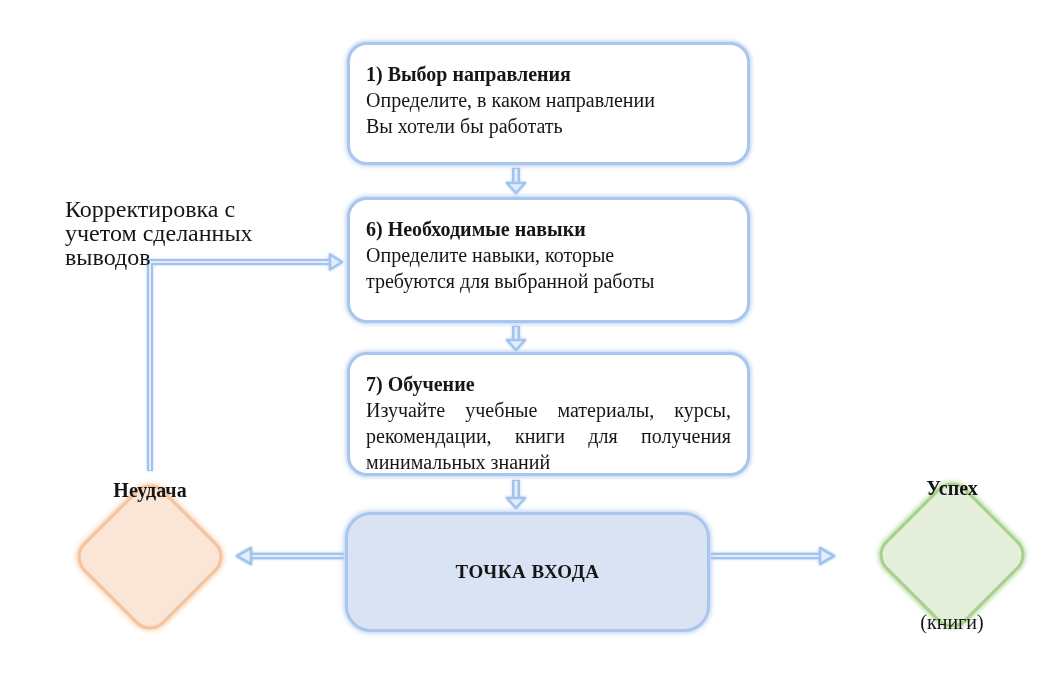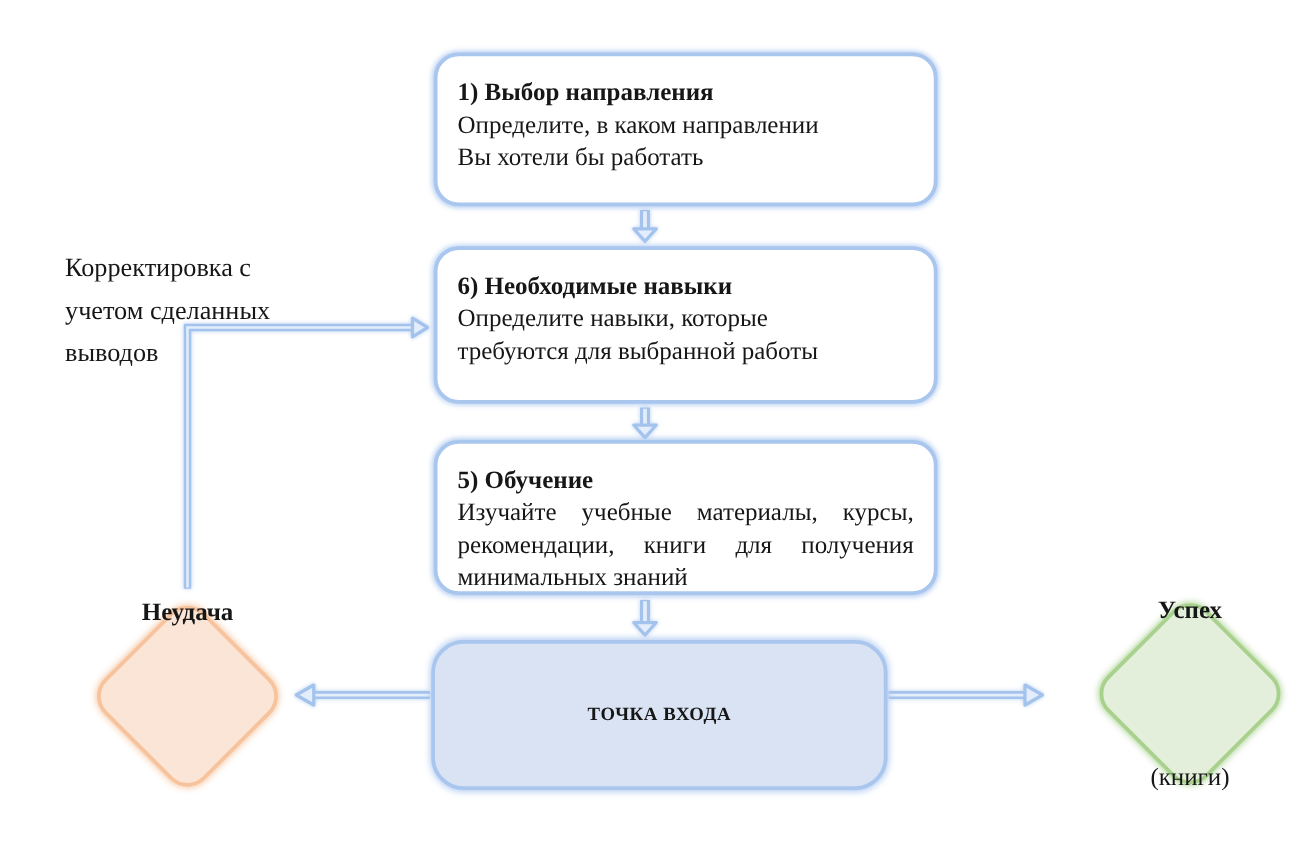--- a/index.html
+++ b/index.html
@@ -58,21 +58,21 @@
     background: var(--entry-fill, #dae3f3);
     border: 3px solid var(--box-border, #a9c6ee);
     border-radius: 26px;
     box-shadow: 0 0 5px 1px rgba(169,198,238,.85);
     display: flex;
     align-items: center;
     justify-content: center;
   }
   .entry-label {
     font-weight: bold;
-    font-size: 15px;
+    font-size: 19px;
     letter-spacing: .5px;
   }
 
   
   .diamond {
     position: absolute;
     width: 160px; height: 160px;
   }
   .diamond-fail    { left: 70px;  top: 477px; }
   .diamond-success { left: 872px; top: 475px; }
@@ -105,24 +105,24 @@
     text-align: center;
     font-size: 20px;
     line-height: 26px;
   }
   .diamond-title { font-weight: bold; }
   .diamond-sub   { white-space: pre-line; }
 
   
   .note {
     position: absolute;
-    left: 52px; top: 197px;
+    left: 65px; top: 197px;
     width: 190px;
-    font-size: 21px;
-    line-height: 34px;
+    font-size: 24px;
+    line-height: 24px;
     white-space: pre-line;
   }
 </style>
 </head>
 <body>
 
 <div class="canvas">
 
   <svg class="arrows" viewBox="0 0 1041 678">
 
@@ -173,21 +173,21 @@
 Вы хотели бы работать</div>
   </div>
 
   <div class="step step2">
     <div class="step-title">6) Необходимые навыки</div>
     <div class="step-body">Определите навыки, которые
 требуются для выбранной работы</div>
   </div>
 
   <div class="step step3">
-    <div class="step-title">5) Обучение</div>
+    <div class="step-title">7) Обучение</div>
     <div class="step-body justified">Изучайте учебные материалы, курсы, рекомендации, книги для получения минимальных знаний</div>
   </div>
 
   <div class="entry">
     <div class="entry-label">ТОЧКА ВХОДА</div>
   </div>
 
   <div class="diamond diamond-fail">
     <div class="diamond-shape"></div>
     <div class="diamond-text">

